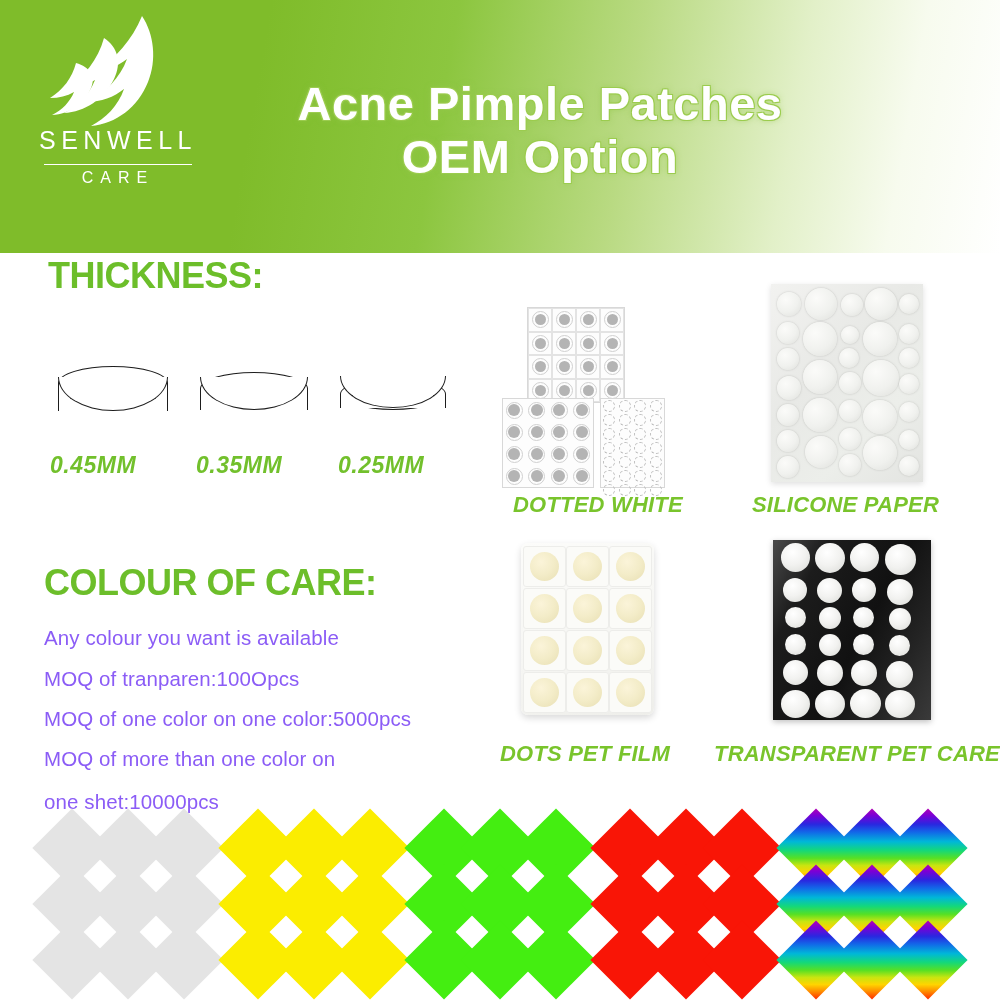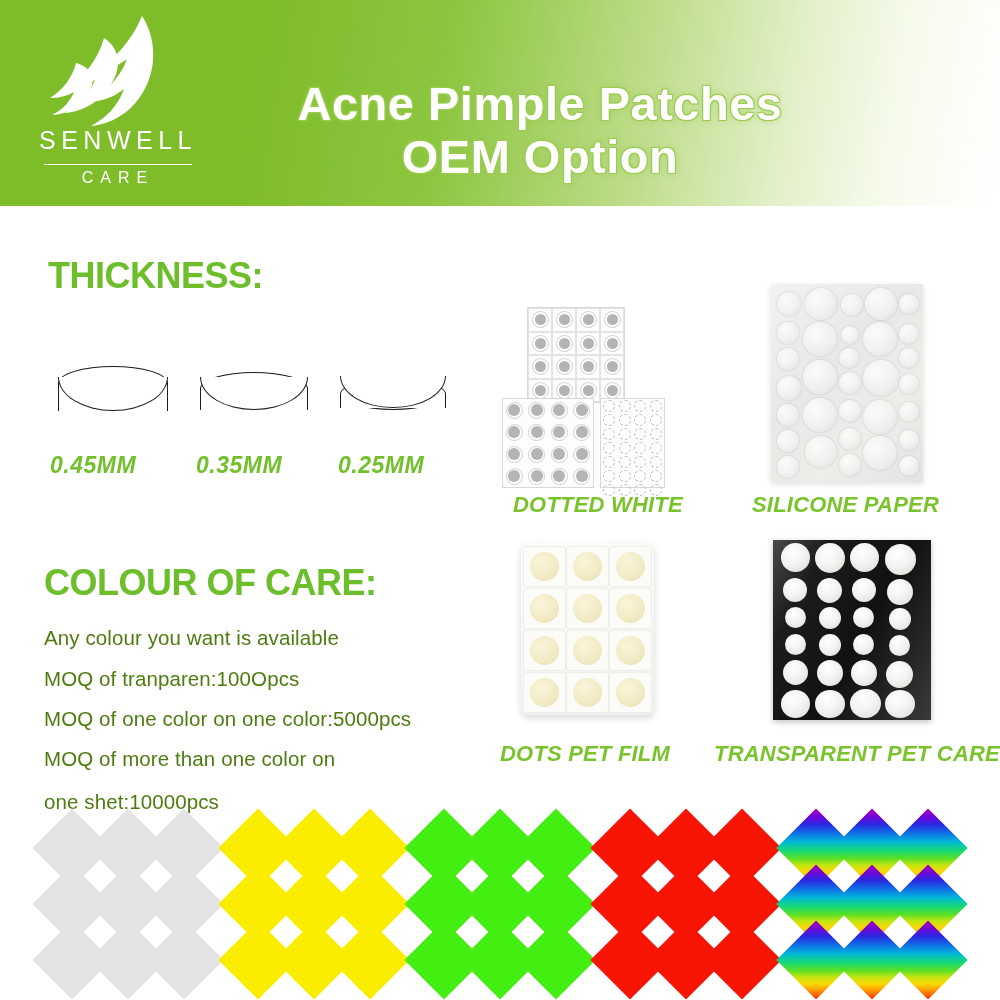--- a/index.html
+++ b/index.html
@@ -7,21 +7,21 @@
     width:1000px;height:1000px;
     background:#ffffff;
     font-family:"Liberation Sans", sans-serif;
     overflow:hidden;
     position:relative;
   }
   #page{position:relative;width:1000px;height:1000px;}
 
   
   .header{
-    position:absolute;left:0;top:0;width:1000px;height:206px;
+    position:absolute;left:0;top:0;width:1000px;height:253px;
     background:linear-gradient(100deg,#7fbc2a 0%,#7fbc2a 26%,#8cc63f 44%,#b9da82 62%,#e2f0c8 78%,#f7fbee 89%,#ffffff 100%);
     overflow:hidden;
   }
   .logo-wrap{position:absolute;left:28px;top:14px;width:180px;height:178px;}
   .logo-mark{position:absolute;left:18px;top:0;width:130px;height:118px;}
   .logo-name{
     position:absolute;left:0;top:112px;width:180px;
     text-align:center;color:#ffffff;
     font-size:25px;letter-spacing:5.5px;font-weight:400;
     font-family:"Liberation Sans", sans-serif;
@@ -140,21 +140,21 @@
     background:radial-gradient(circle at 40% 32%,#ffffff 0%,#f2f2f0 48%,#d9dad6 100%);
   }
 
   .photo-label{
     position:absolute;color:#79c42c;font-weight:bold;font-style:italic;
     font-size:22px;letter-spacing:0.2px;white-space:nowrap;
   }
 
   
   .body-line{
-    position:absolute;color:#4d7c0f;font-size:20.5px;letter-spacing:0.1px;
+    position:absolute;color:#8b5cf6;font-size:20.5px;letter-spacing:0.1px;
     white-space:nowrap;
   }
 
   
   .swatch{position:absolute;width:160px;height:160px;}
   .dia{position:absolute;width:56px;height:56px;transform:rotate(45deg);}
   .dia.rainbow{
     background:linear-gradient(135deg,
       #b300b3 0%, #7a00d6 9%, #2a27e0 20%, #1268e8 30%,
       #00b7d8 42%, #14d87a 53%, #57e024 63%, #c8e510 72%,

